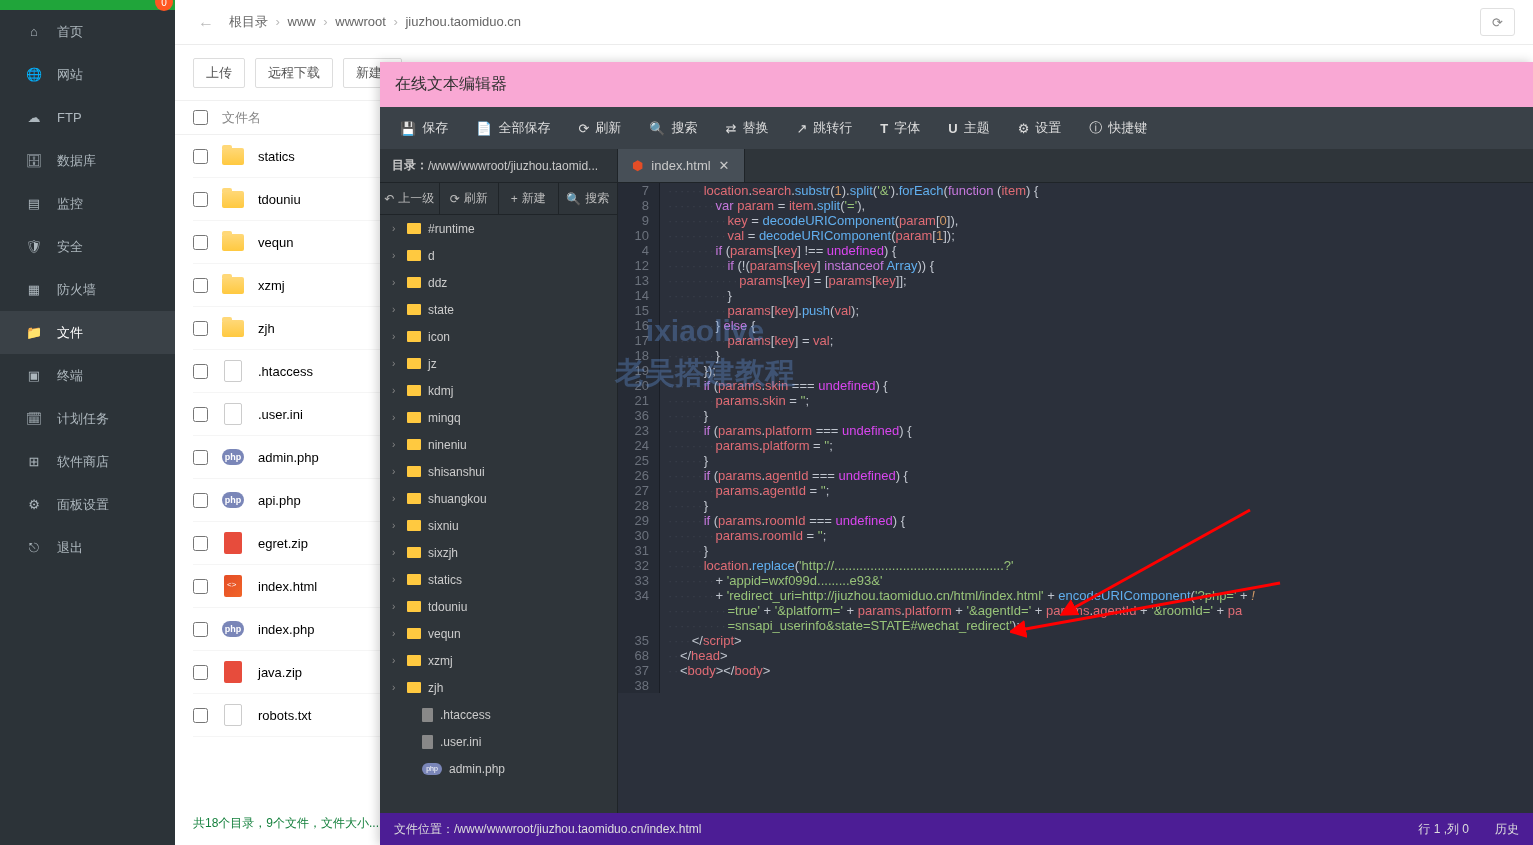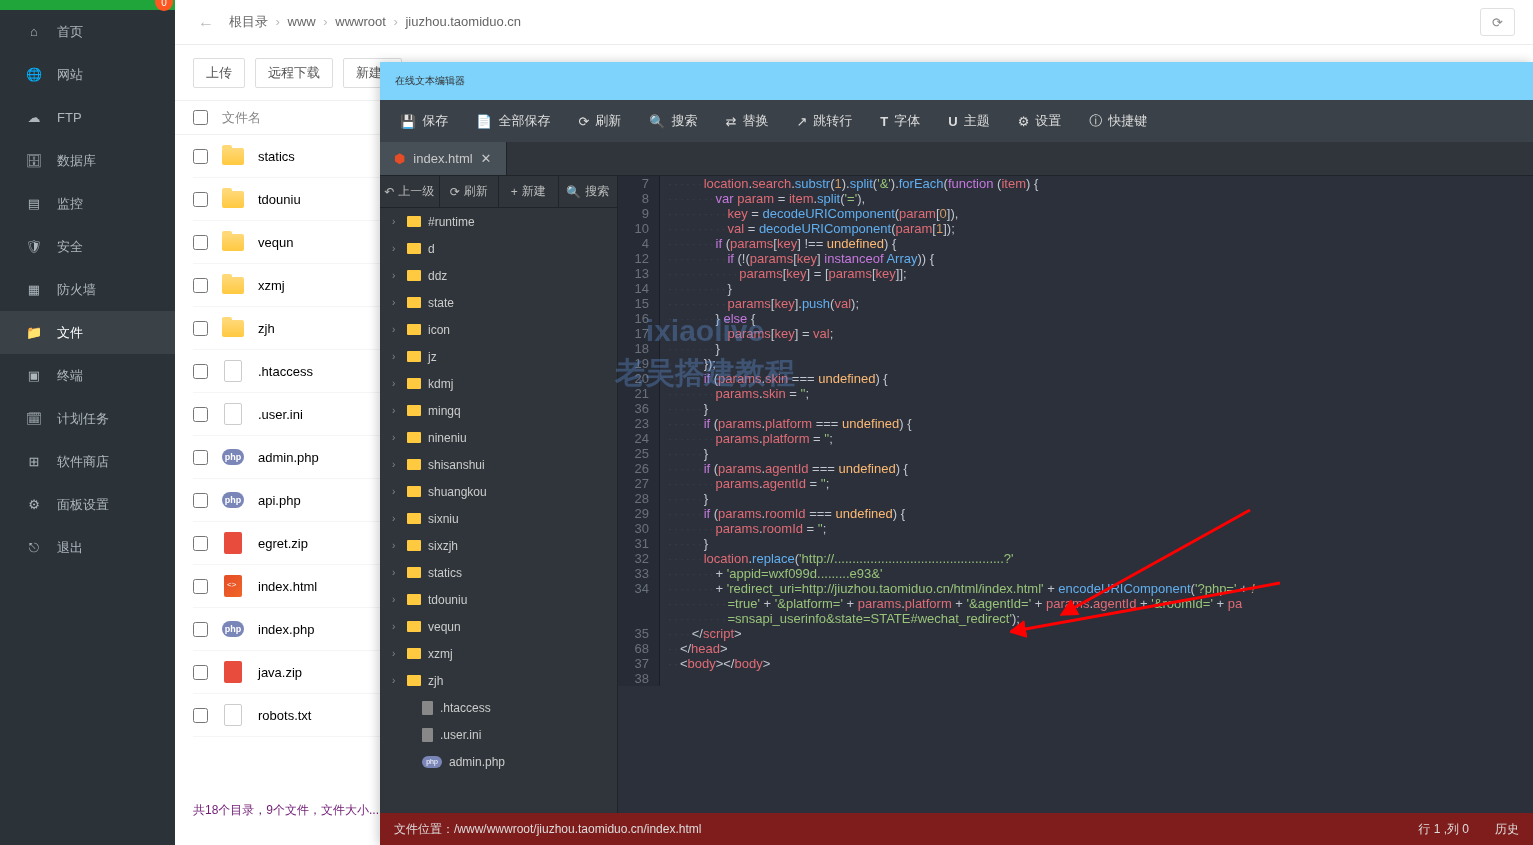--- a/index.html
+++ b/index.html
@@ -23,25 +23,25 @@
 .file-row { display: flex; align-items: center; height: 43px; border-bottom: 1px solid #f5f5f5; gap: 14px; }
 .file-row input[type=checkbox], .file-header input[type=checkbox] { width: 15px; height: 15px; }
 .file-icon { width: 22px; height: 20px; display: inline-flex; align-items: center; justify-content: center; font-size: 16px; }
 .folder-ico { width: 22px; height: 17px; background: linear-gradient(#ffd878, #ffc940); border-radius: 2px; position: relative; }
 .folder-ico::before { content: ""; position: absolute; top: -3px; left: 0; width: 10px; height: 4px; background: #ffd878; border-radius: 2px 2px 0 0; }
 .doc-ico { width: 18px; height: 22px; background: #fff; border: 1px solid #ccc; border-radius: 2px; position: relative; }
 .php-ico { display: inline-flex; align-items: center; justify-content: center; width: 28px; height: 16px; background: #7a86b8; color: #fff; font-size: 9px; border-radius: 8px; font-weight: bold; }
 .zip-ico { width: 18px; height: 22px; background: #e74c3c; border-radius: 2px; }
 .html-ico { width: 18px; height: 22px; background: linear-gradient(135deg, #e44d26, #f16529); border-radius: 2px; position: relative; }
 .html-ico::after { content: "<>"; color: #fff; font-size: 8px; position: absolute; top: 5px; left: 3px; }
-.foot-status { position: absolute; bottom: 26px; left: 18px; color: #701a75; font-size: 12px; }
+.foot-status { position: absolute; bottom: 13px; left: 18px; color: #15803d; font-size: 12px; }
 
 
 .editor { position: absolute; left: 380px; top: 62px; right: 0; bottom: 0; background: #2f353a; box-shadow: -2px 0 10px rgba(0,0,0,.2); display: flex; flex-direction: column; }
-.editor-title { background: #7dd3fc; color: #333; padding: 12px 15px; font-size: 10px; }
+.editor-title { background: #f9a8d4; color: #333; padding: 12px 15px; font-size: 16px; }
 .editor-bar { background: #3a4148; display: flex; align-items: center; height: 42px; color: #ddd; padding: 0 6px; }
 .ebtn { display: flex; align-items: center; gap: 6px; padding: 0 14px; height: 42px; cursor: pointer; font-size: 13px; }
 .editor-sub { background: #2f353a; display: flex; align-items: stretch; color: #c9c9c9; height: 34px; border-bottom: 1px solid #1f2428; }
 .path-box { padding: 0 12px; display: flex; align-items: center; font-size: 12px; flex: 0 0 238px; border-right: 1px solid #1f2428; overflow: hidden; white-space: nowrap; }
 .tab { display: flex; align-items: center; gap: 8px; padding: 0 14px; background: #474f57; border-right: 1px solid #1f2428; cursor: pointer; }
 .tab .html5 { color: #e44d26; }
 .editor-body { display: flex; flex: 1; overflow: hidden; }
 .tree { width: 238px; background: #2f353a; border-right: 1px solid #1f2428; overflow-y: auto; }
 .tree-bar { display: flex; height: 32px; border-bottom: 1px solid #1f2428; }
 .tree-bar .tb { flex: 1; display: flex; align-items: center; justify-content: center; gap: 4px; font-size: 12px; color: #bbb; cursor: pointer; border-right: 1px solid #1f2428; }
@@ -58,22 +58,22 @@
 .indent { color: #3a3f4b; letter-spacing: -1px; }
 .line { padding-left: 8px; }
 .kw { color: #c678dd; }
 .str { color: #98c379; }
 .num { color: #d19a66; }
 .fn { color: #61afef; }
 .op { color: #c0c5ce; }
 .var { color: #e06c75; }
 .tag { color: #e06c75; }
 .true { color: #d19a66; font-style: italic; }
-.undef { color: #fdba74; }
-.editor-status { background: #7f1d1d; color: #ddd; height: 32px; display: flex; align-items: center; padding: 0 14px; font-size: 12px; }
+.undef { color: #d946ef; }
+.editor-status { background: #4c1d95; color: #ddd; height: 32px; display: flex; align-items: center; padding: 0 14px; font-size: 12px; }
 .editor-status .right { margin-left: auto; display: flex; gap: 26px; }
 .watermark { position: absolute; top: 310px; left: 615px; color: rgba(100, 150, 220, 0.35); font-size: 30px; font-weight: bold; pointer-events: none; z-index: 50; text-align: center; line-height: 1.4; }
 svg.arrow-anno { position: absolute; pointer-events: none; z-index: 40; }
 </style>
 </head>
 <body>
 
 <div class="sidebar">
   <div class="ip">
       <span class="badge">0</span>
@@ -271,20 +271,24 @@
         <span>字体</span>
       </div>
     <div class="ebtn">
         <b>U</b> 
         <span>主题</span>
       </div>
     <div class="ebtn">⚙ <span>设置</span></div>
     <div class="ebtn">ⓘ <span>快捷键</span></div>
   </div>
   <div class="editor-sub">
+    <div class="path-box">
+        <b>目录：</b>
+        <span>/www/wwwroot/jiuzhou.taomid...</span>
+      </div>
     <div class="tab">
       <span class="html5">⬢</span>
       <span>index.html</span>
       <span>✕</span>
     </div>
   </div>
   <div class="editor-body">
     <div class="tree">
       <div class="tree-bar">
         <div class="tb">↶ <span>上一级</span></div>

